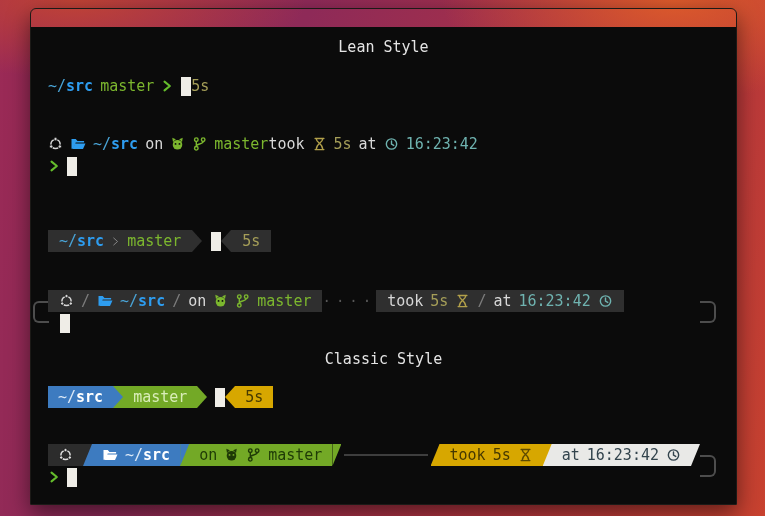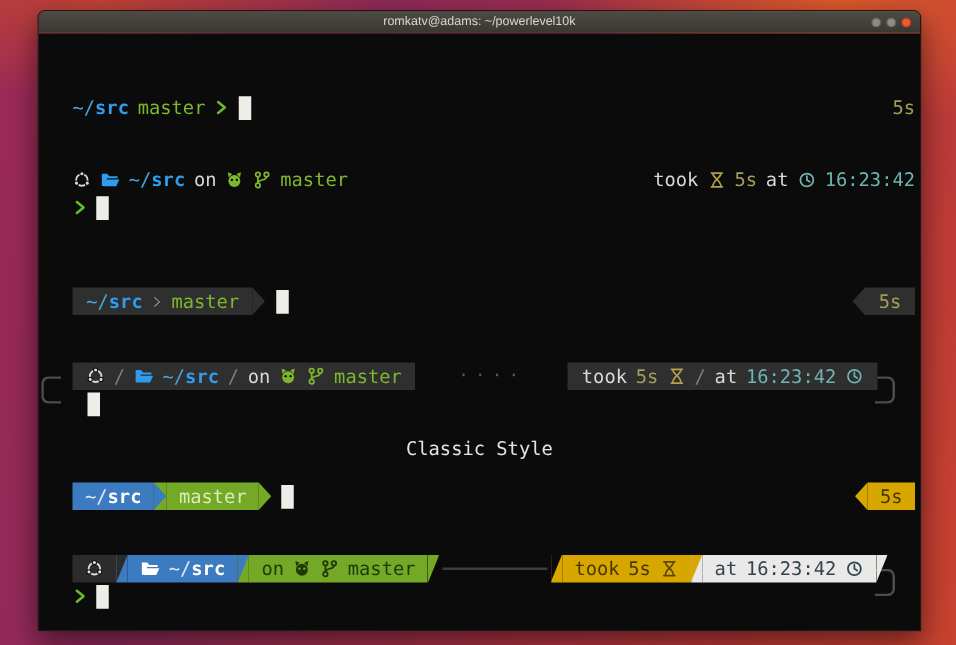--- a/index.html
+++ b/index.html
@@ -30,21 +30,21 @@
   }
   .controls { position:absolute; right:7px; top:0; height:18px; display:flex; align-items:center; gap:4px; }
   .wbtn { width:8px; height:8px; border-radius:50%; background:#8f8a82; border:1px solid #66625b; }
   .wbtn.close { background:#ee5b2e; border-color:#b84017; }
   .term {
     position:absolute; left:0; top:18px; right:0; bottom:0;
     background:#0b0b0b; overflow:hidden;
     font-size:15px; line-height:22px; color:#dcdcdc;
   }
   .hrow { position:absolute; left:0; width:100%; height:22px; text-align:center; color:#e4e4e4; }
-  .row { position:absolute; left:27px; width:674px; height:22px; display:flex; align-items:center; justify-content:space-between; }
+  .row { position:absolute; left:17px; width:674px; height:22px; display:flex; align-items:center; justify-content:flex-start; }
   .grp { display:flex; align-items:center; height:22px; }
   .bar { display:flex; align-items:center; height:22px; background:#2f2f2f; padding:0 11px; }
   .gap7 > * + * { margin-left:7px; }
   .gap6 > * + * { margin-left:6px; }
   .tail { width:0; height:0; border-top:11px solid transparent; border-bottom:11px solid transparent; border-left:10px solid #2f2f2f; }
   .head { width:0; height:0; border-top:11px solid transparent; border-bottom:11px solid transparent; border-right:10px solid #2f2f2f; }
   .arrow { width:10px; height:22px; background:var(--to, transparent); position:relative; flex:none; }
   .arrow::before { content:""; position:absolute; left:0; top:0; width:0; height:0;
     border-top:11px solid transparent; border-bottom:11px solid transparent; border-left:10px solid var(--from); }
   .slant { width:9px; height:22px; background:var(--to, transparent); position:relative; flex:none; }
@@ -117,31 +117,24 @@
     <g id="g-chev">
       <path d="M4.3 2.6L10.9 8l-6.6 5.4" fill="none" stroke="currentColor" stroke-width="2.5" stroke-linecap="round" stroke-linejoin="round"></path>
     </g>
     <g id="g-chev-thin">
       <path d="M5 2.6L11 8l-6 5.4" fill="none" stroke="currentColor" stroke-width="1.3"></path>
     </g>
   </defs>
 </svg>
 
 <div class="window">
-  <div class="titlebar">
-    <span class="title">romkatv@adams: ~/powerlevel10k</span>
-    <div class="controls">
-      <span class="wbtn"></span>
-      <span class="wbtn"></span>
-      <span class="wbtn close"></span>
-    </div>
-  </div>
 
   <div class="term">
 
+    <div class="hrow" style="top:9px">Lean Style</div>
 
     <div class="row" style="top:48px">
       <div class="grp gap7">
         <span><span class="c-pre">~/</span><span class="c-dir">src</span></span>
         <span class="c-grn">master</span>
         <svg class="ic c-chev" width="13" height="16" viewBox="0 0 16 16">
             <use href="#g-chev"></use>
           </svg>
         <span class="cursor"></span>
       </div>

